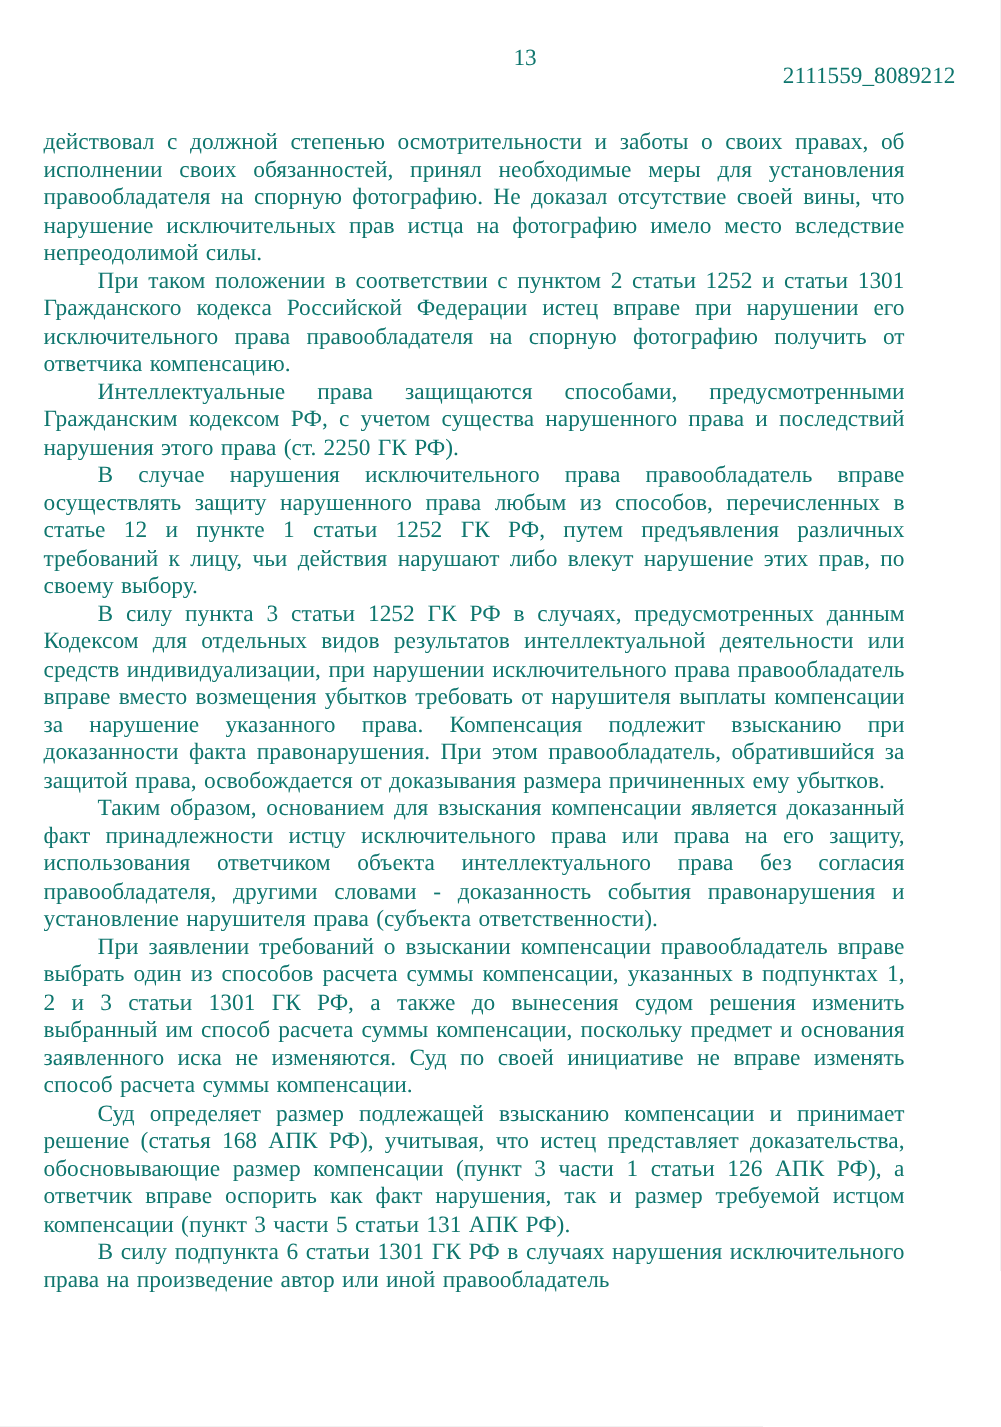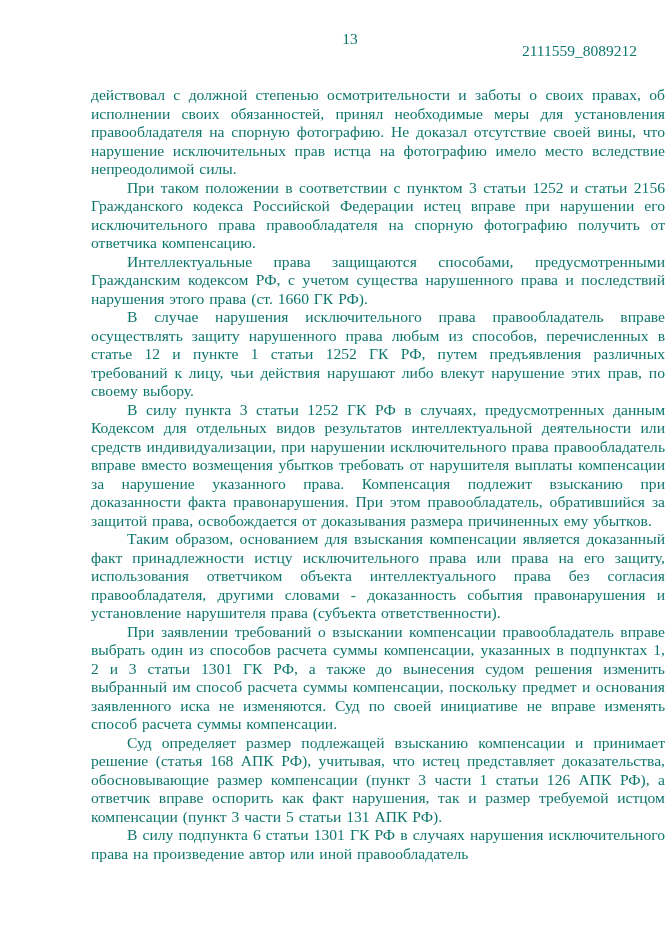--- a/index.html
+++ b/index.html
@@ -28,21 +28,21 @@
     text-align: center;
     
   }
   .doc-number {
     position: absolute;
     right: 0;
     top: 12px;
     text-align: right;
   }
   .doc-body {
-    margin: 38px 30px 0 91px;
+    margin: 38px 30px 0 29px;
     width: 574px;
   }
   .doc-body p {
     font-size: 15.6px;
     line-height: 18.5px;
     text-align: justify;
     word-spacing: 1px;
   }
   .doc-body p.indent {
     text-indent: 36px;
@@ -53,22 +53,22 @@
 
 <div class="page">
 
   <div class="page-header">
     <span class="page-number">13</span>
     <span class="doc-number">2111559_8089212</span>
   </div>
 
   <div class="doc-body">
     <p>действовал с должной степенью осмотрительности и заботы о своих правах, об исполнении своих обязанностей, принял необходимые меры для установления правообладателя на спорную фотографию. Не доказал отсутствие своей вины, что нарушение исключительных прав истца на фотографию имело место вследствие непреодолимой силы.</p>
-    <p class="indent">При таком положении в соответствии с пунктом 3 статьи 1252 и статьи 2156 Гражданского кодекса Российской Федерации истец вправе при нарушении его исключительного права правообладателя на спорную фотографию получить от ответчика компенсацию.</p>
-    <p class="indent">Интеллектуальные права защищаются способами, предусмотренными Гражданским кодексом РФ, с учетом существа нарушенного права и последствий нарушения этого права (ст. 1660 ГК РФ).</p>
+    <p class="indent">При таком положении в соответствии с пунктом 2 статьи 1252 и статьи 1301 Гражданского кодекса Российской Федерации истец вправе при нарушении его исключительного права правообладателя на спорную фотографию получить от ответчика компенсацию.</p>
+    <p class="indent">Интеллектуальные права защищаются способами, предусмотренными Гражданским кодексом РФ, с учетом существа нарушенного права и последствий нарушения этого права (ст. 2250 ГК РФ).</p>
     <p class="indent">В случае нарушения исключительного права правообладатель вправе осуществлять защиту нарушенного права любым из способов, перечисленных в статье 12 и пункте 1 статьи 1252 ГК РФ, путем предъявления различных требований к лицу, чьи действия нарушают либо влекут нарушение этих прав, по своему выбору.</p>
     <p class="indent">В силу пункта 3 статьи 1252 ГК РФ в случаях, предусмотренных данным Кодексом для отдельных видов результатов интеллектуальной деятельности или средств индивидуализации, при нарушении исключительного права правообладатель вправе вместо возмещения убытков требовать от нарушителя выплаты компенсации за нарушение указанного права. Компенсация подлежит взысканию при доказанности факта правонарушения. При этом правообладатель, обратившийся за защитой права, освобождается от доказывания размера причиненных ему убытков.</p>
     <p class="indent">Таким образом, основанием для взыскания компенсации является доказанный факт принадлежности истцу исключительного права или права на его защиту, использования ответчиком объекта интеллектуального права без согласия правообладателя, другими словами - доказанность события правонарушения и установление нарушителя права (субъекта ответственности).</p>
     <p class="indent">При заявлении требований о взыскании компенсации правообладатель вправе выбрать один из способов расчета суммы компенсации, указанных в подпунктах 1, 2 и 3 статьи 1301 ГК РФ, а также до вынесения судом решения изменить выбранный им способ расчета суммы компенсации, поскольку предмет и основания заявленного иска не изменяются. Суд по своей инициативе не вправе изменять способ расчета суммы компенсации.</p>
     <p class="indent">Суд определяет размер подлежащей взысканию компенсации и принимает решение (статья 168 АПК РФ), учитывая, что истец представляет доказательства, обосновывающие размер компенсации (пункт 3 части 1 статьи 126 АПК РФ), а ответчик вправе оспорить как факт нарушения, так и размер требуемой истцом компенсации (пункт 3 части 5 статьи 131 АПК РФ).</p>
     <p class="indent">В силу подпункта 6 статьи 1301 ГК РФ в случаях нарушения исключительного права на произведение автор или иной правообладатель</p>
   </div>
 
 </div>
 

